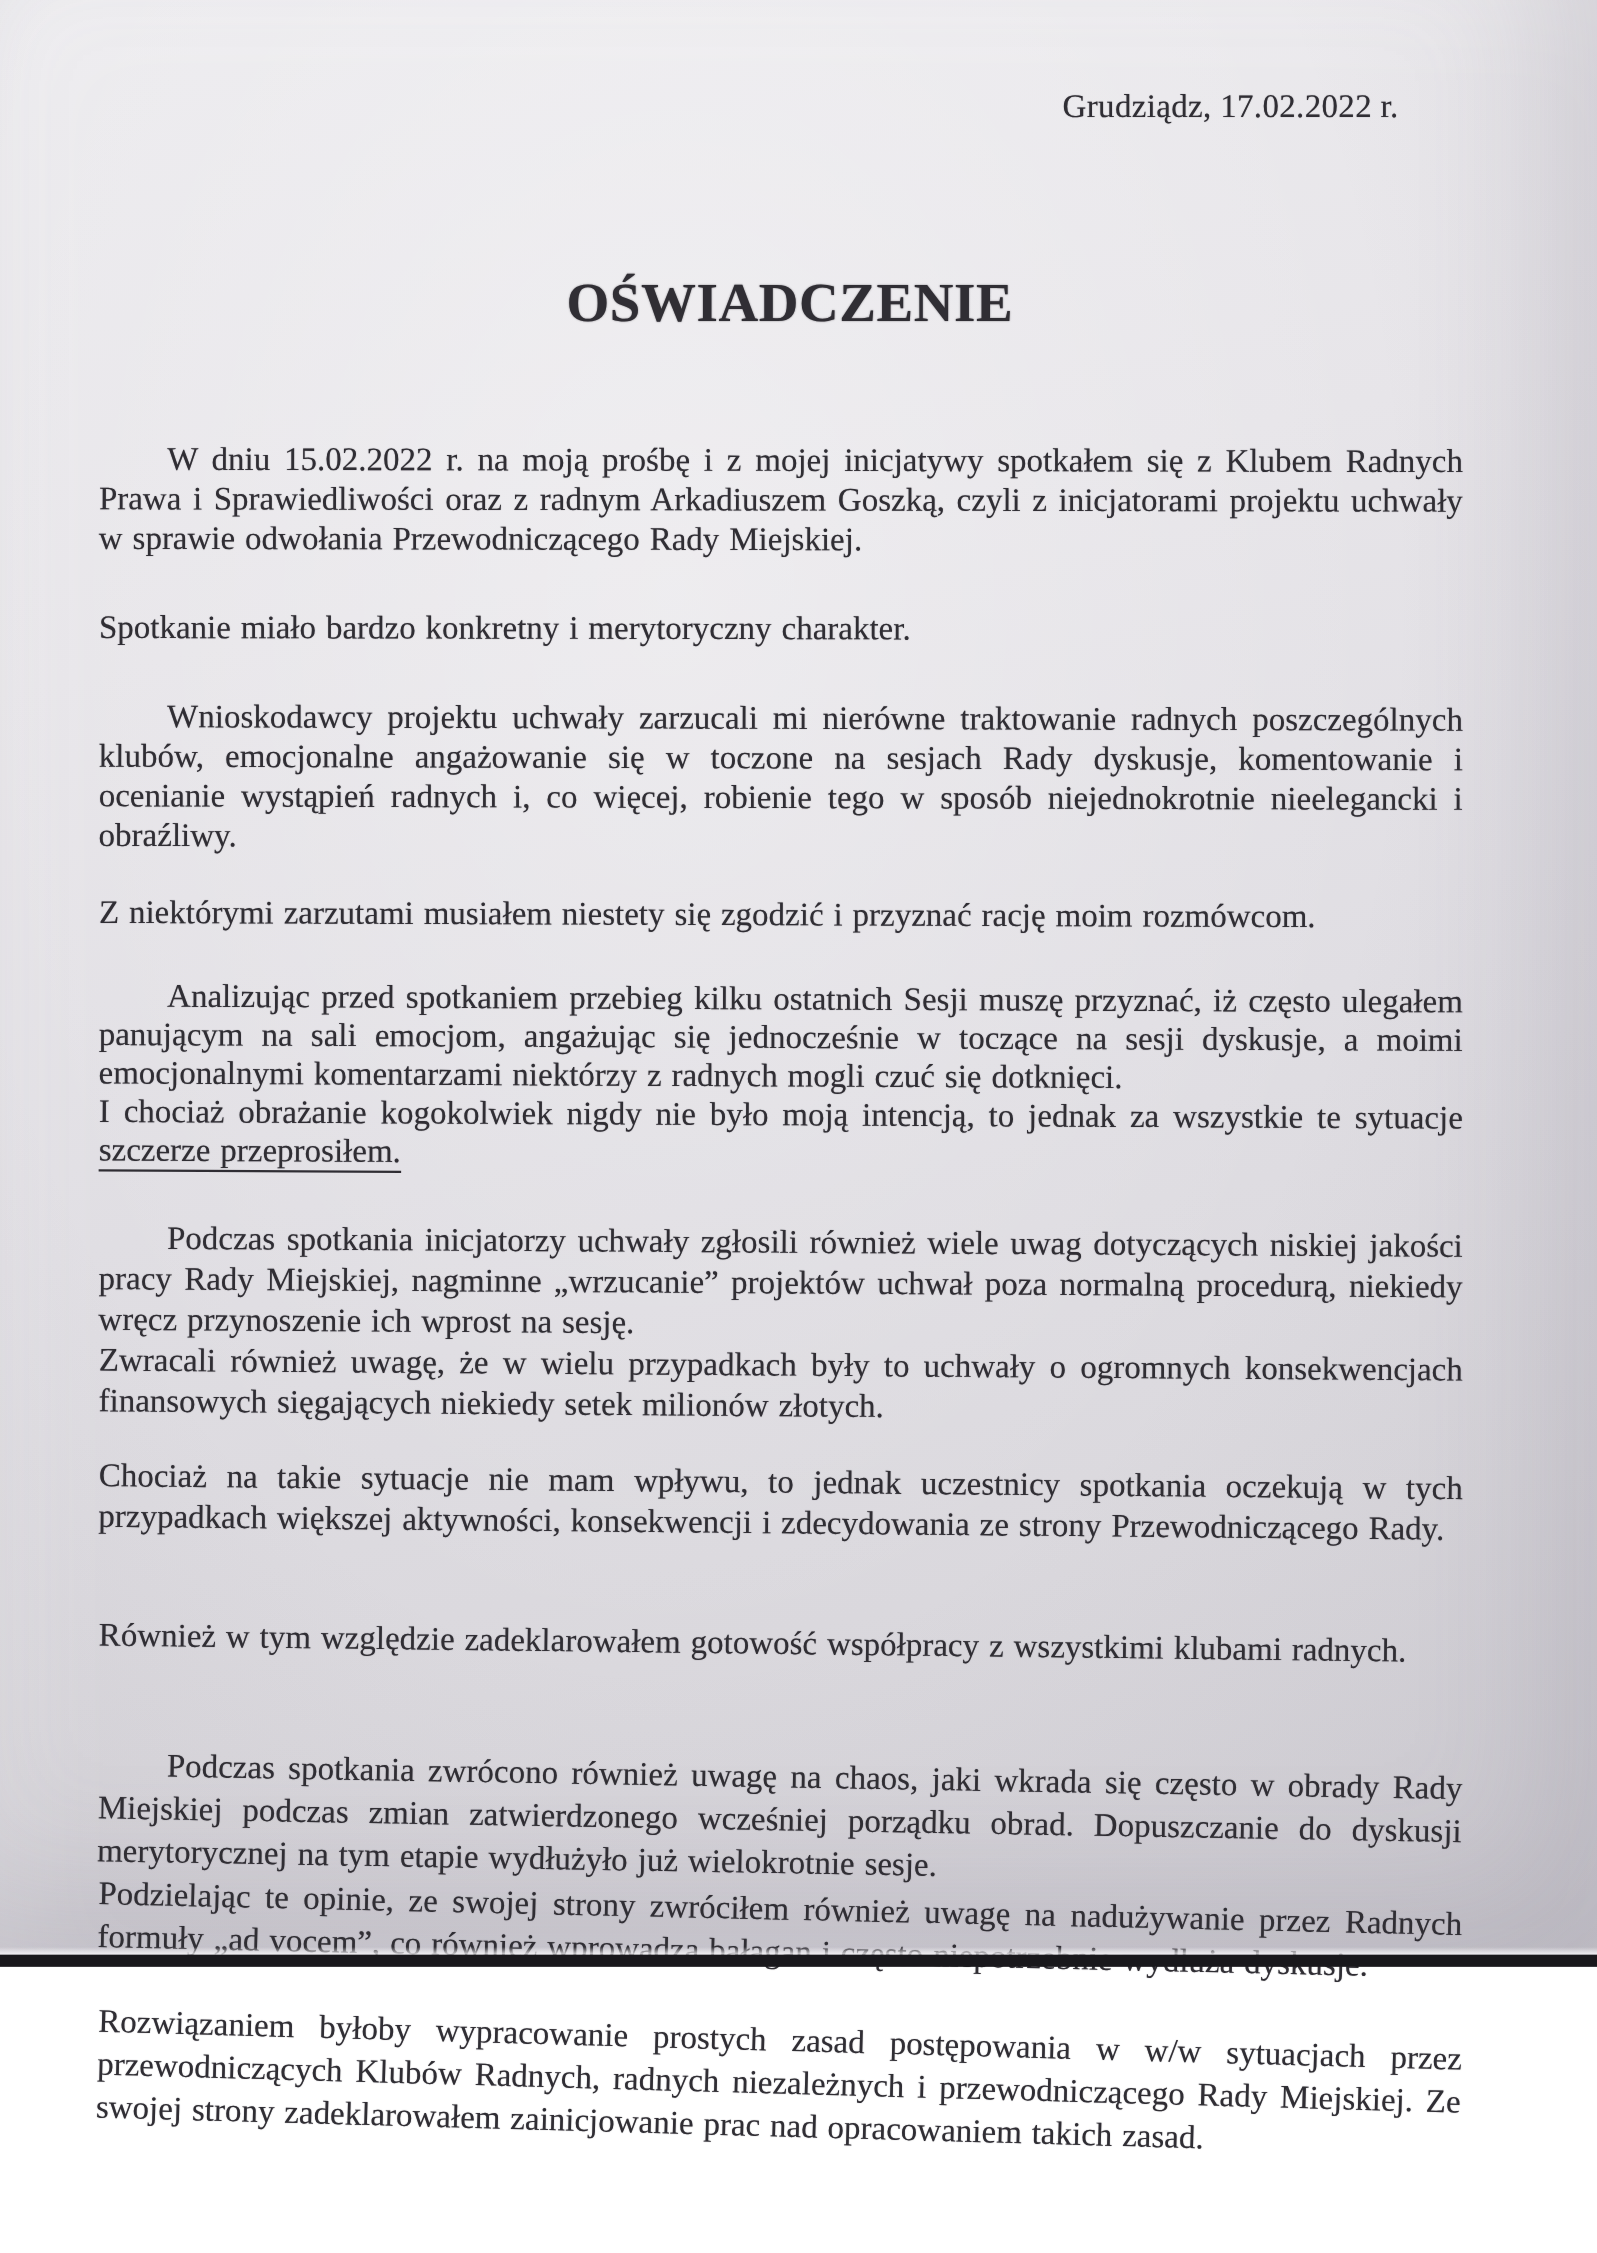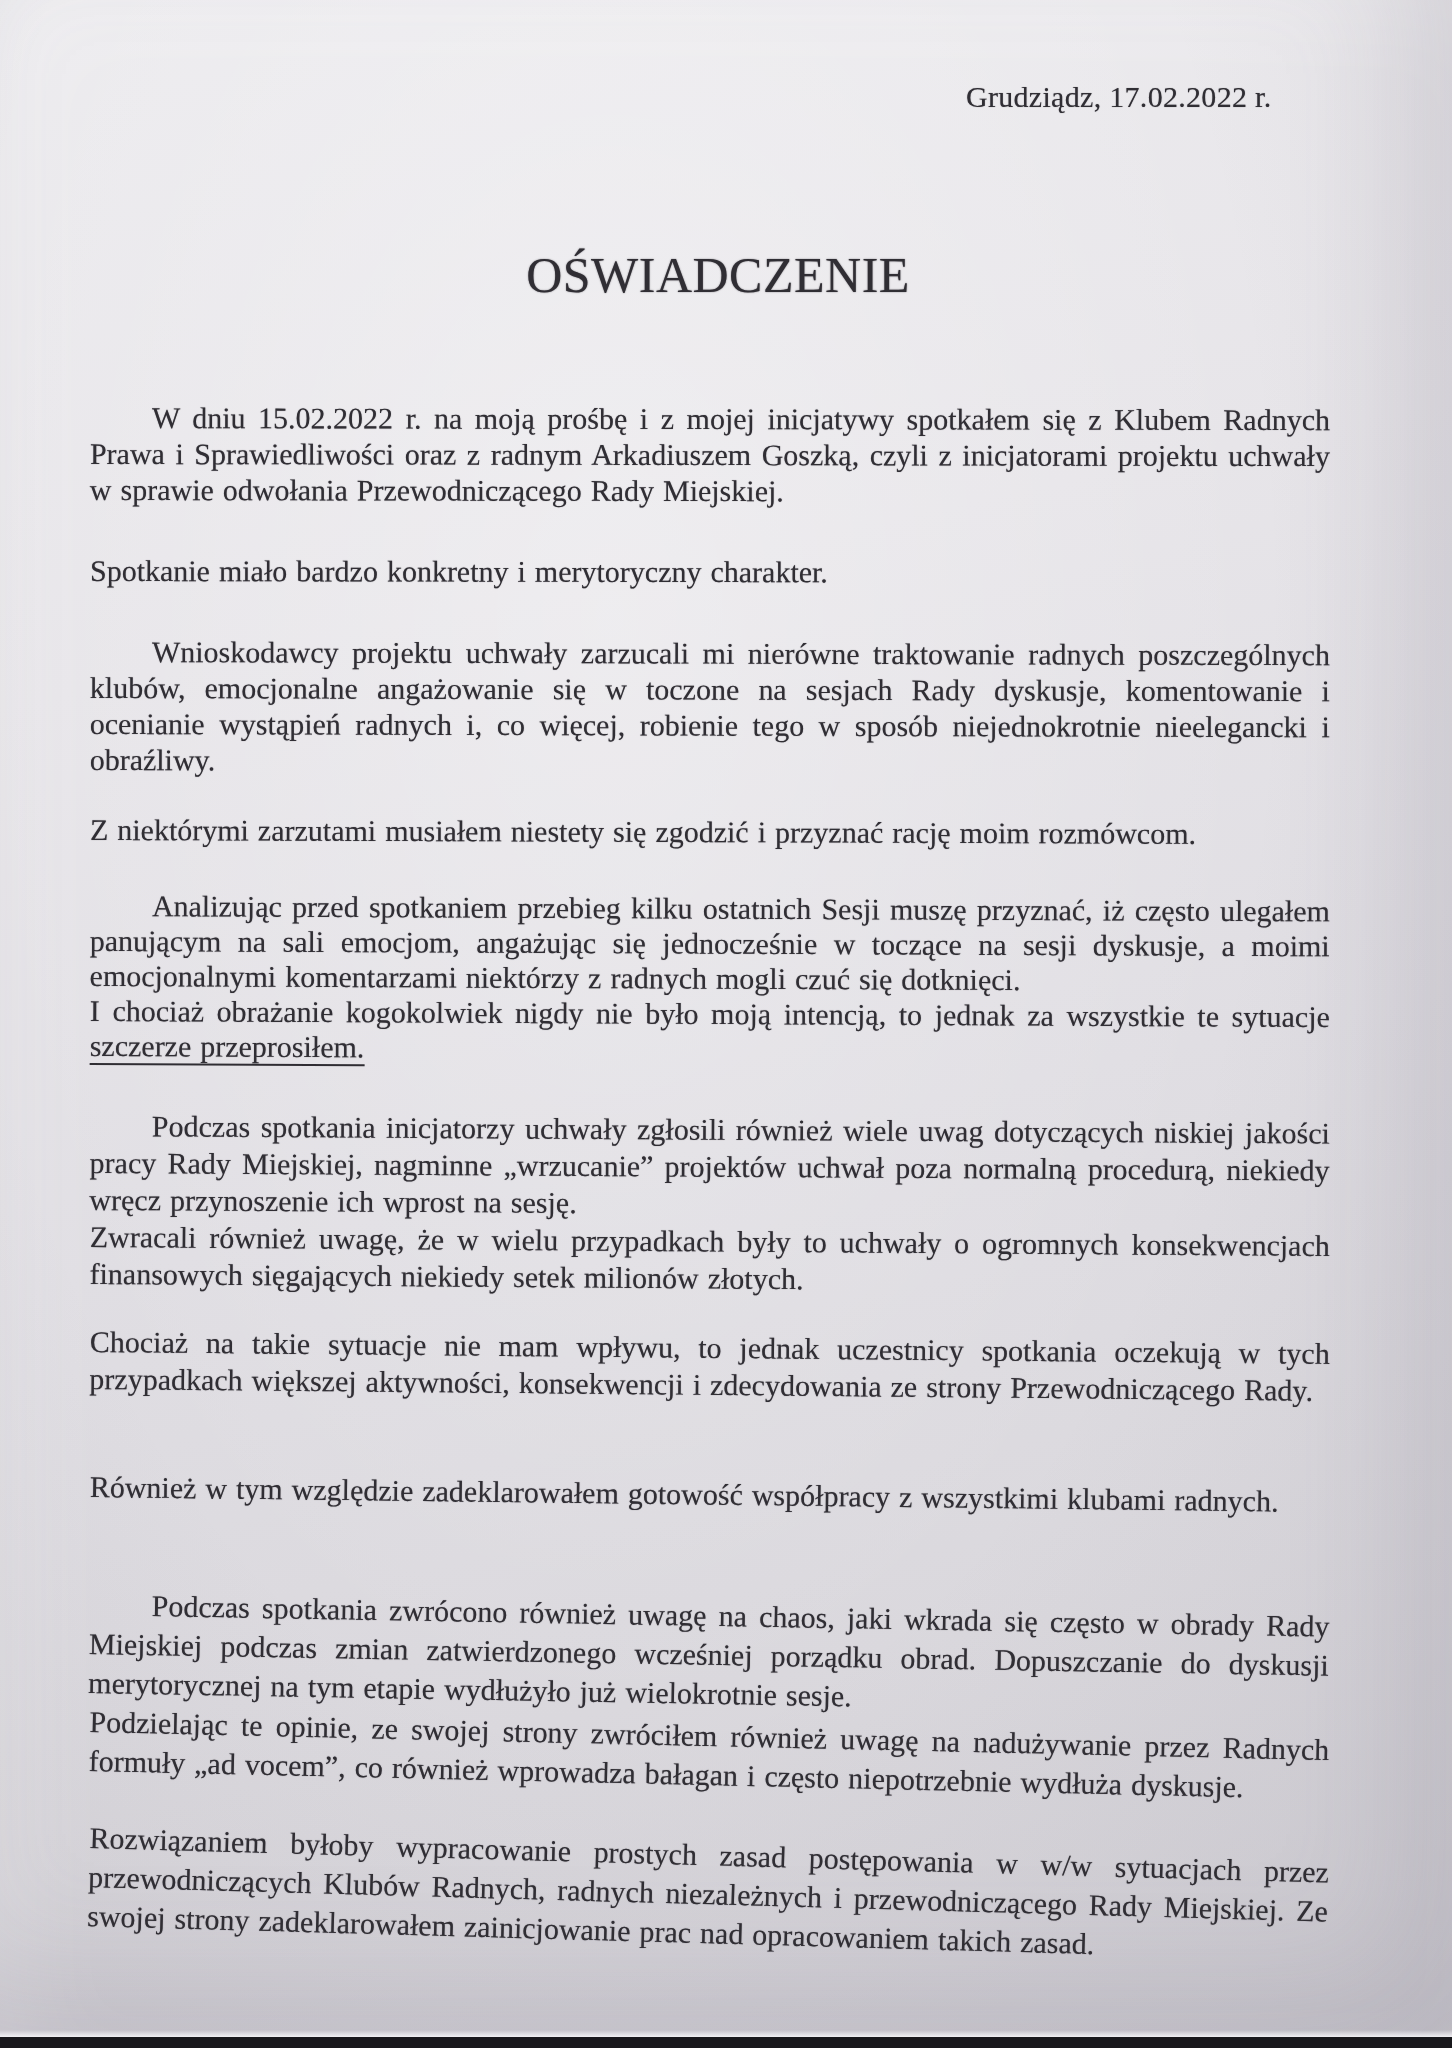--- a/index.html
+++ b/index.html
@@ -3,21 +3,21 @@
 <meta charset="utf-8">
 <style>
   html, body { margin: 0; padding: 0; }
   body {
     width: 1452px; height: 2048px;
     overflow: hidden;
     font-family: "Liberation Serif", "DejaVu Serif", serif;
   }
   .photo {
     position: relative;
-    width: 1452px; height: 2048px;
+    width: 1452px; height: 1788px;
     background:
       radial-gradient(ellipse at 42% 30%, rgba(255,255,255,0.30) 0%, rgba(255,255,255,0.0) 55%, rgba(90,85,100,0.10) 100%),
       linear-gradient(168deg, #edecef 0%, #e7e5e9 30%, #e0dee3 55%, #dad8dd 78%, #d2d0d6 100%);
     box-shadow: inset -50px -70px 120px rgba(110,105,122,0.16), inset 35px 25px 90px rgba(255,255,255,0.22);
     color: #2f2d33;
   }
   .ink {
     color: #302e34;
     text-shadow: 0 0 1px rgba(48,46,52,0.55);
   }
@@ -27,21 +27,21 @@
     font-size: 30px;
     letter-spacing: 0.3px;
     white-space: nowrap;
   }
   .doc-title {
     position: absolute;
     top: 246px; left: 0;
     width: 1436px;
     text-align: center;
     font-size: 50px;
-    font-weight: normal;
+    font-weight: bold;
     letter-spacing: 0.5px;
     text-shadow: 0 0 1.5px rgba(38,36,42,0.65);
   }
   .para {
     position: absolute;
     left: 90px;
     width: 1240px;
     font-size: 30px;
     line-height: 36px;
     text-align: justify;

